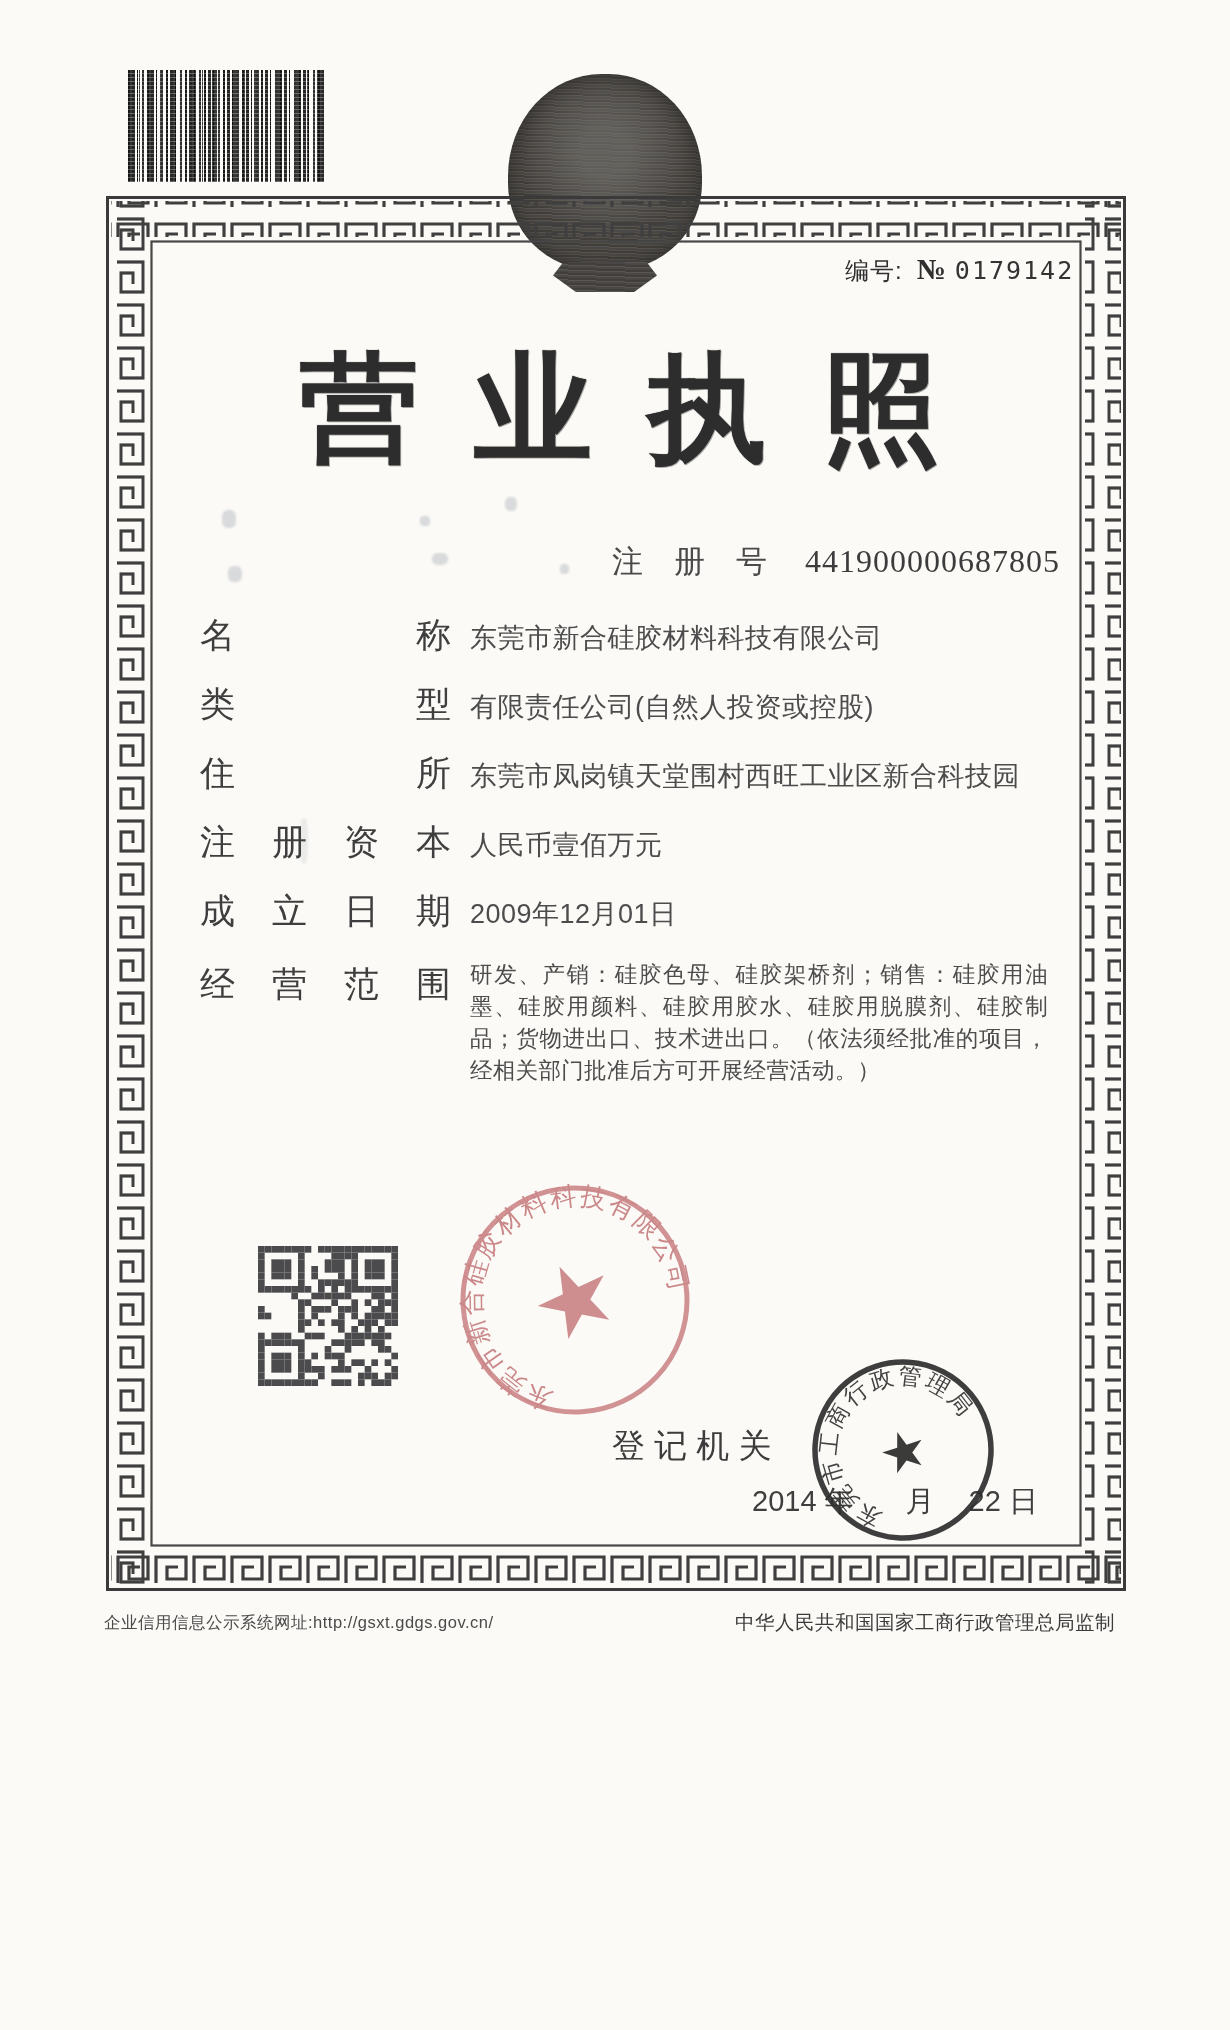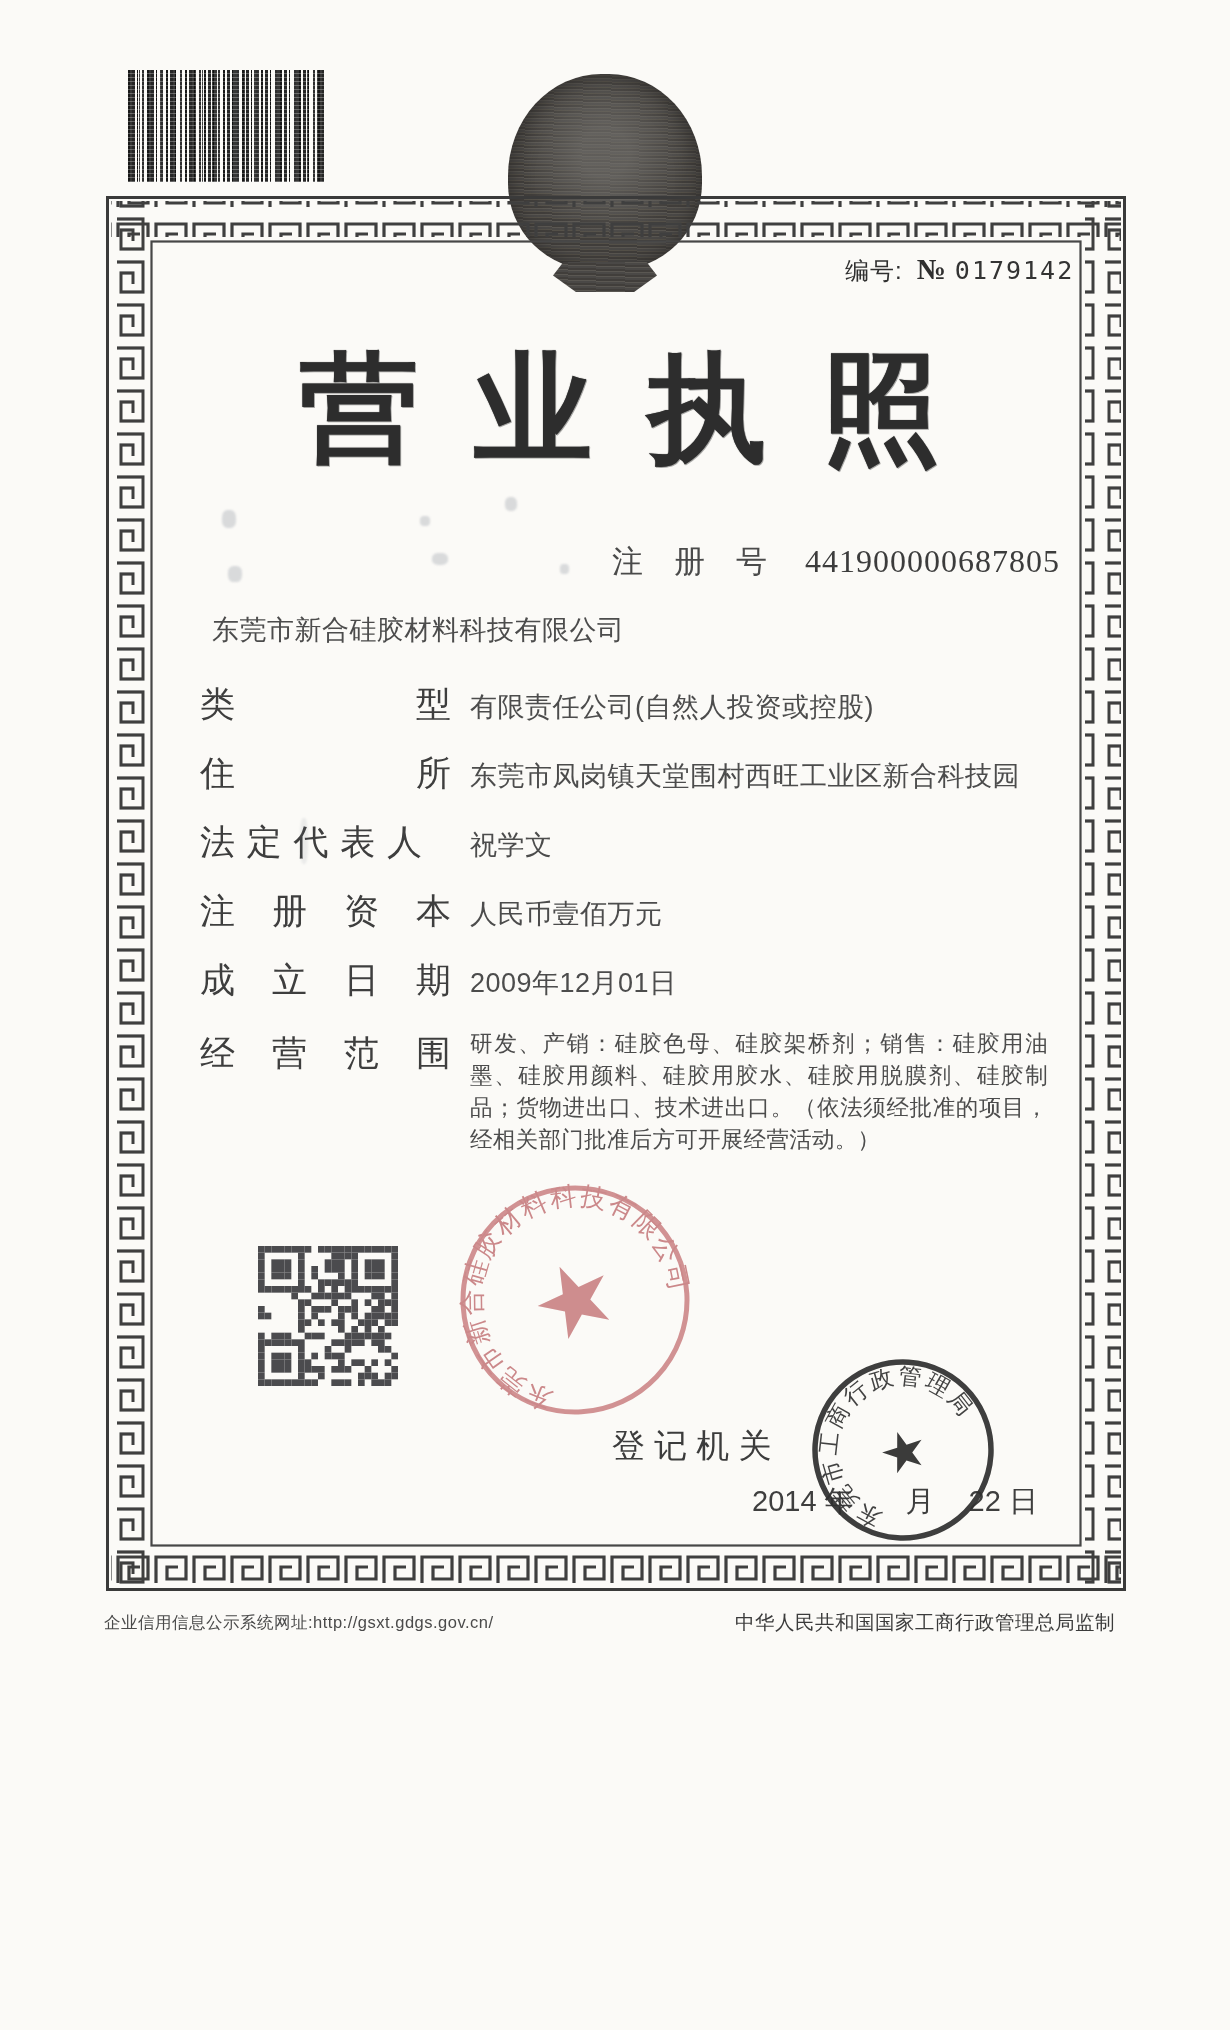--- a/index.html
+++ b/index.html
@@ -101,33 +101,30 @@
 </div>
 
 <div class="abs title">营业执照</div>
 
 <div class="abs regno">
   <span class="lbl">注　册　号</span><span class="val">441900000687805</span>
 </div>
 
 <div class="abs rows">
   <div class="row">
+    <span class="lbl">名　　　　　称</span>
     <span class="val">东莞市新合硅胶材料科技有限公司</span>
   </div>
   <div class="row">
     <span class="lbl">类　　　　　型</span>
     <span class="val">有限责任公司(自然人投资或控股)</span>
   </div>
   <div class="row">
     <span class="lbl">住　　　　　所</span>
     <span class="val">东莞市凤岗镇天堂围村西旺工业区新合科技园</span>
-  </div>
-  <div class="row">
-    <span class="lbl">法 定 代 表 人</span>
-    <span class="val">祝学文</span>
   </div>
   <div class="row">
     <span class="lbl">注　册　资　本</span>
     <span class="val">人民币壹佰万元</span>
   </div>
   <div class="row">
     <span class="lbl">成　立　日　期</span>
     <span class="val">2009年12月01日</span>
   </div>
   <div class="row scope">

